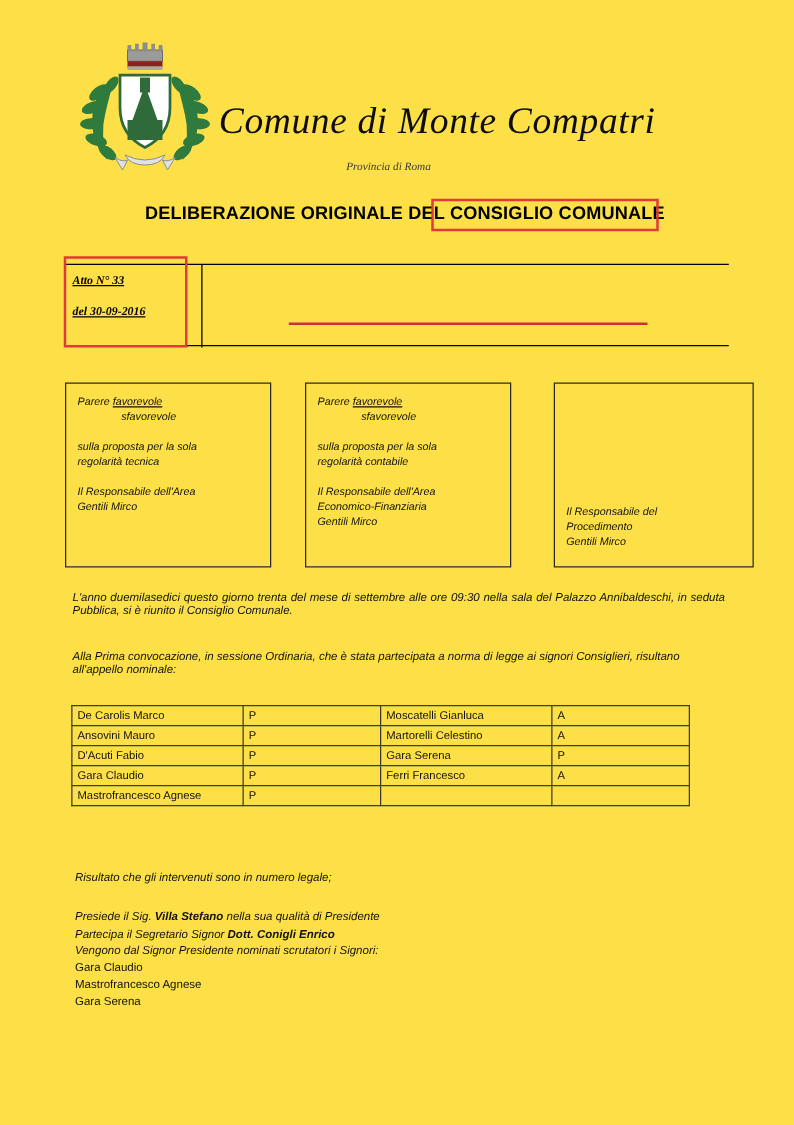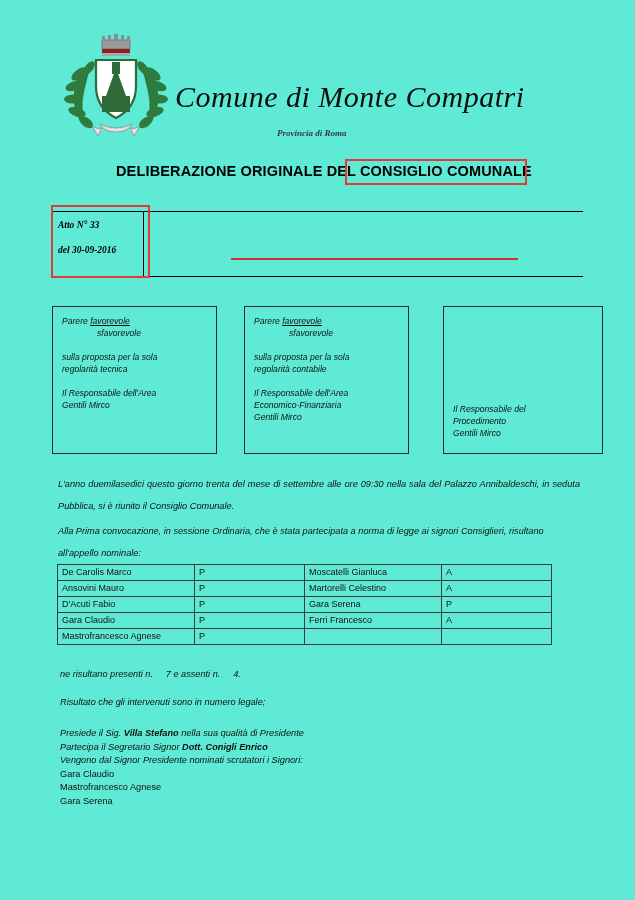--- a/index.html
+++ b/index.html
@@ -12,21 +12,21 @@
     height: 900px;
     position: relative;
     font-family: "Liberation Sans", sans-serif;
     color: #000000;
     overflow: hidden;
   }
   .page {
     position: relative;
     width: 635px;
     height: 900px;
-    background: #5eead4;
+    background: #fde047;
   }
 
   
   .header {
     position: absolute;
     left: 0; top: 22px;
     width: 635px;
     height: 118px;
   }
   .emblem {
@@ -45,21 +45,20 @@
     white-space: nowrap;
   }
   .provincia {
     position: absolute;
     left: 277px; top: 106px;
     font-family: "Liberation Serif", serif;
     font-style: italic;
     font-size: 9px;
     color: #3a3a3a;
     white-space: nowrap;
-    font-weight: bold;
   }
 
   
   .doc-title-row {
     position: absolute;
     left: 0; top: 160px;
     width: 615px;
     height: 30px;
   }
   .doc-title {
@@ -87,24 +86,25 @@
     left: 52px; top: 211px;
     width: 531px;
     height: 66px;
     border-top: 1.2px solid #000;
     border-bottom: 1.2px solid #000;
     box-sizing: border-box;
   }
   .atto-cell {
     position: absolute;
     left: 0; top: 0;
-    width: 92px; height: 66px;
+    width: 110px; height: 66px;
     border-right: 1.2px solid #000;
     box-sizing: border-box;
     padding: 7px 0 0 6px;
+    text-decoration: underline;
   }
   .atto-line {
     font-family: "Liberation Serif", serif;
     font-style: italic;
     font-weight: bold;
     font-size: 9.5px;
     line-height: 12px;
   }
   .atto-line2 { margin-top: 13px; }
   .oggetto-cell {
@@ -169,21 +169,21 @@
   .parere-line-2 { padding-left: 35px; }
   .parere-gap { height: 12px; }
   .parere-resp { margin-top: 12px; }
 
   
   .body-para {
     position: absolute;
     font-family: "Liberation Sans", sans-serif;
     font-style: italic;
     font-size: 9.2px;
-    line-height: 22px;
+    line-height: 10px;
     color: #111;
   }
   .para-anno {
     left: 58px; top: 473px;
     width: 522px;
     text-align: justify;
   }
   .para-conv {
     left: 58px; top: 520px;
     width: 500px;
@@ -370,21 +370,20 @@
       </tr>
       <tr>
         <td class="col-name">Mastrofrancesco Agnese</td>
         <td class="col-flag">P</td>
         <td class="col-name"></td>
         <td class="col-flag"></td>
       </tr>
     </tbody>
   </table>
 
-  <div class="foot foot-presenti">ne risultano presenti n.     7 e assenti n.     4.</div>
 
   <div class="foot foot-legale">Risultato che gli intervenuti sono in numero legale;</div>
 
   <div class="foot foot-block">
     <div><span>Presiede il Sig. </span><span class="bold">Villa Stefano</span><span> nella sua qualità di  Presidente</span></div>
     <div><span>Partecipa il Segretario Signor </span><span class="bold">Dott.  Conigli Enrico</span></div>
     <div>Vengono dal Signor Presidente nominati scrutatori i Signori:</div>
     <div class="scrutatori-name">Gara Claudio</div>
     <div class="scrutatori-name">Mastrofrancesco Agnese</div>
     <div class="scrutatori-name">Gara Serena</div>

